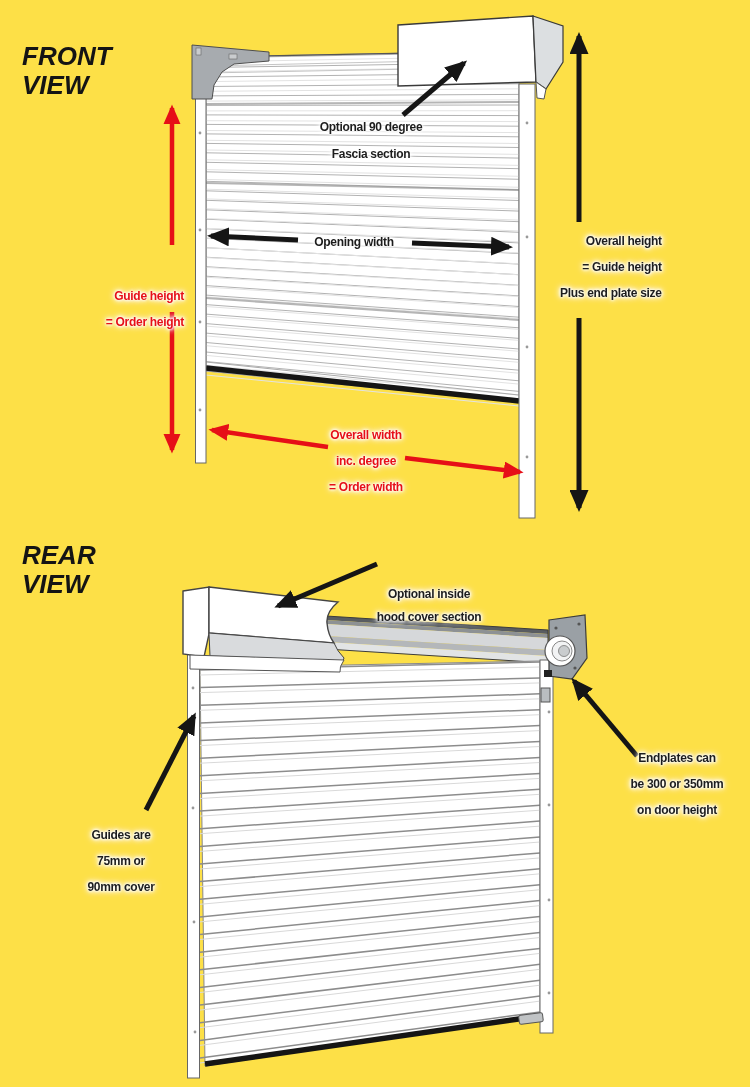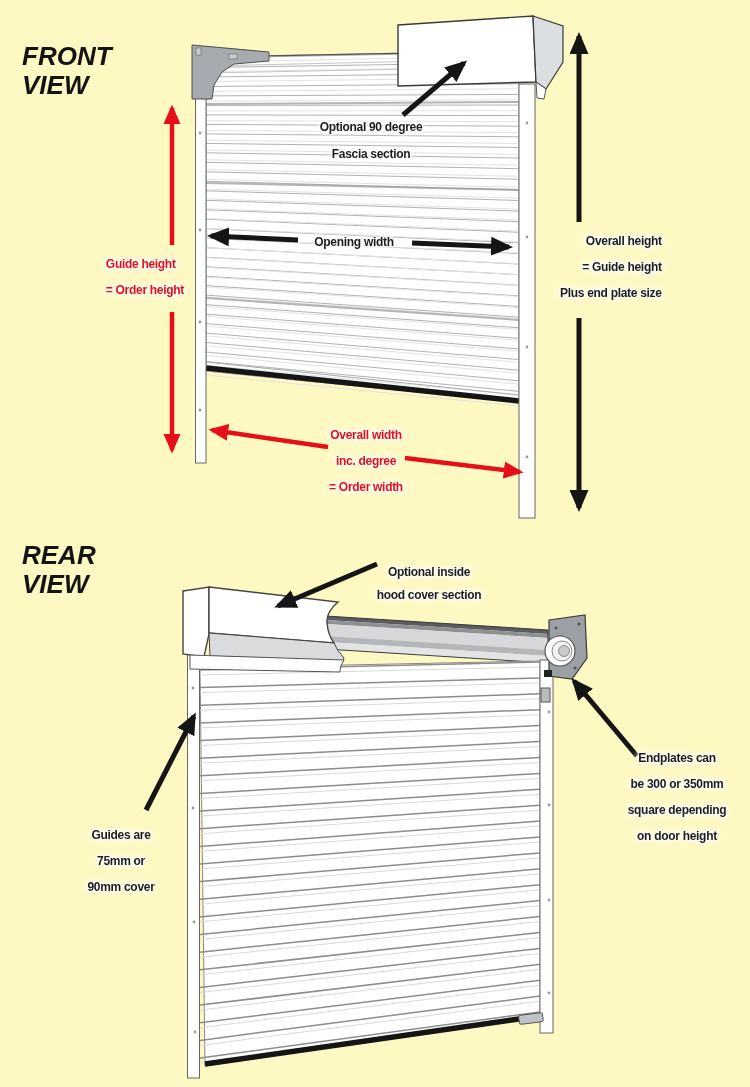--- a/index.html
+++ b/index.html
@@ -1,24 +1,24 @@
 <!DOCTYPE html>
 <html><head>
 <meta charset="utf-8">
 <style>
   html,body{margin:0;padding:0;background:#fff;}
-  .canvas{position:relative;width:750px;height:1087px;background:#fef9c3;overflow:hidden;
+  .canvas{position:relative;width:750px;height:1087px;background:#fde047;overflow:hidden;
           font-family:"Liberation Sans",sans-serif;}
   .canvas svg{position:absolute;left:0;top:0;}
   .lbl{position:absolute;font-size:12px;font-weight:bold;color:#1d1d1d;
        line-height:26px;white-space:nowrap;letter-spacing:-0.3px;
        text-shadow:0 0 3px #fff,0 0 3px #fff,0 0 5px #fff,0 0 6px #fff,0 0 9px #fff;}
   .lbl .ln{display:block;}
   .center{transform:translateX(-50%);text-align:center;}
-  .rightal{transform:translateX(-100%);}
+  .rightal{transform:translateX(-100%);text-align:right;margin-top:32px;}
   .red{color:#e60f17;}
   .title{font-size:26px;font-style:italic;line-height:29px;color:#141414;
          letter-spacing:0;text-shadow:none;}
 </style>
 </head>
 <body>
 
 <div class="canvas">
 
 <svg width="750" height="1087" viewBox="0 0 750 1087">
@@ -284,29 +284,28 @@
   <span class="ln">Overall width</span>
   <span class="ln">inc. degree</span>
   <span class="ln">= Order width</span>
 </div>
 
 <div class="lbl title" style="left:22px;top:541px;">
   <span class="ln">REAR</span>
   <span class="ln">VIEW</span>
 </div>
 
-<div class="lbl center" style="left:429px;top:561px;line-height:23px;">
+<div class="lbl center" style="left:429px;top:583px;line-height:23px;">
   <span class="ln">Optional inside</span>
   <span class="ln">hood cover section</span>
 </div>
 
 <div class="lbl center" style="left:677px;top:745px;">
   <span class="ln">Endplates can</span>
   <span class="ln">be 300 or 350mm</span>
-  <span class="ln">square depending</span>
   <span class="ln">on door height</span>
 </div>
 
 <div class="lbl center" style="left:121px;top:822px;">
   <span class="ln">Guides are</span>
   <span class="ln">75mm or</span>
   <span class="ln">90mm cover</span>
 </div>
 
 </div>

